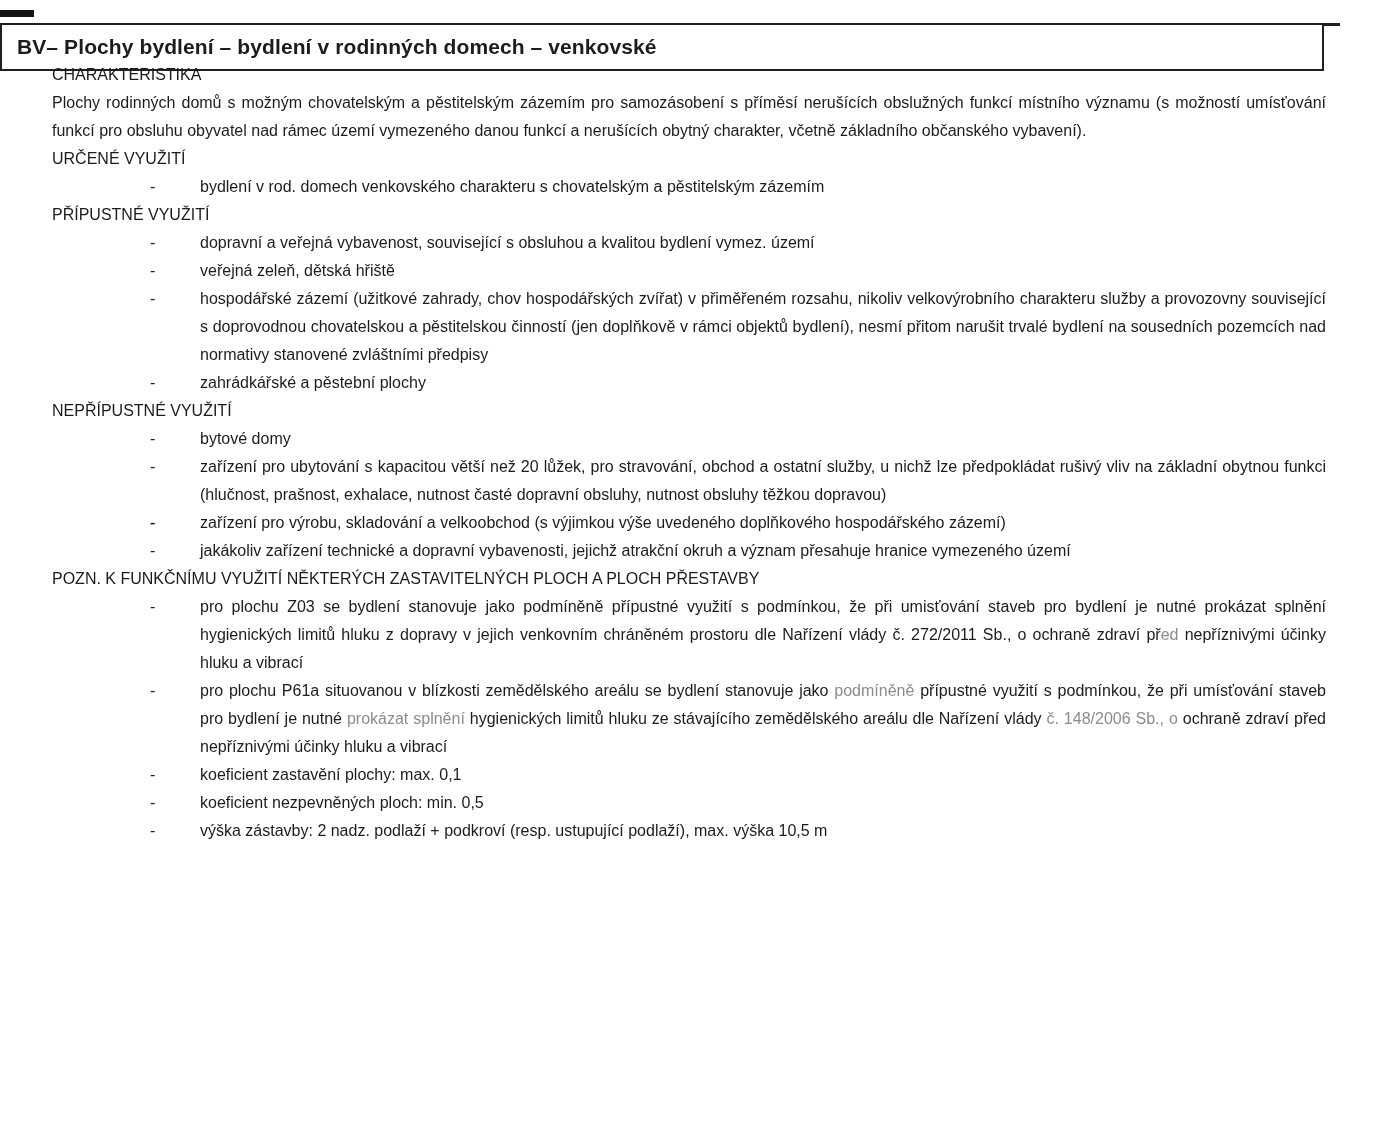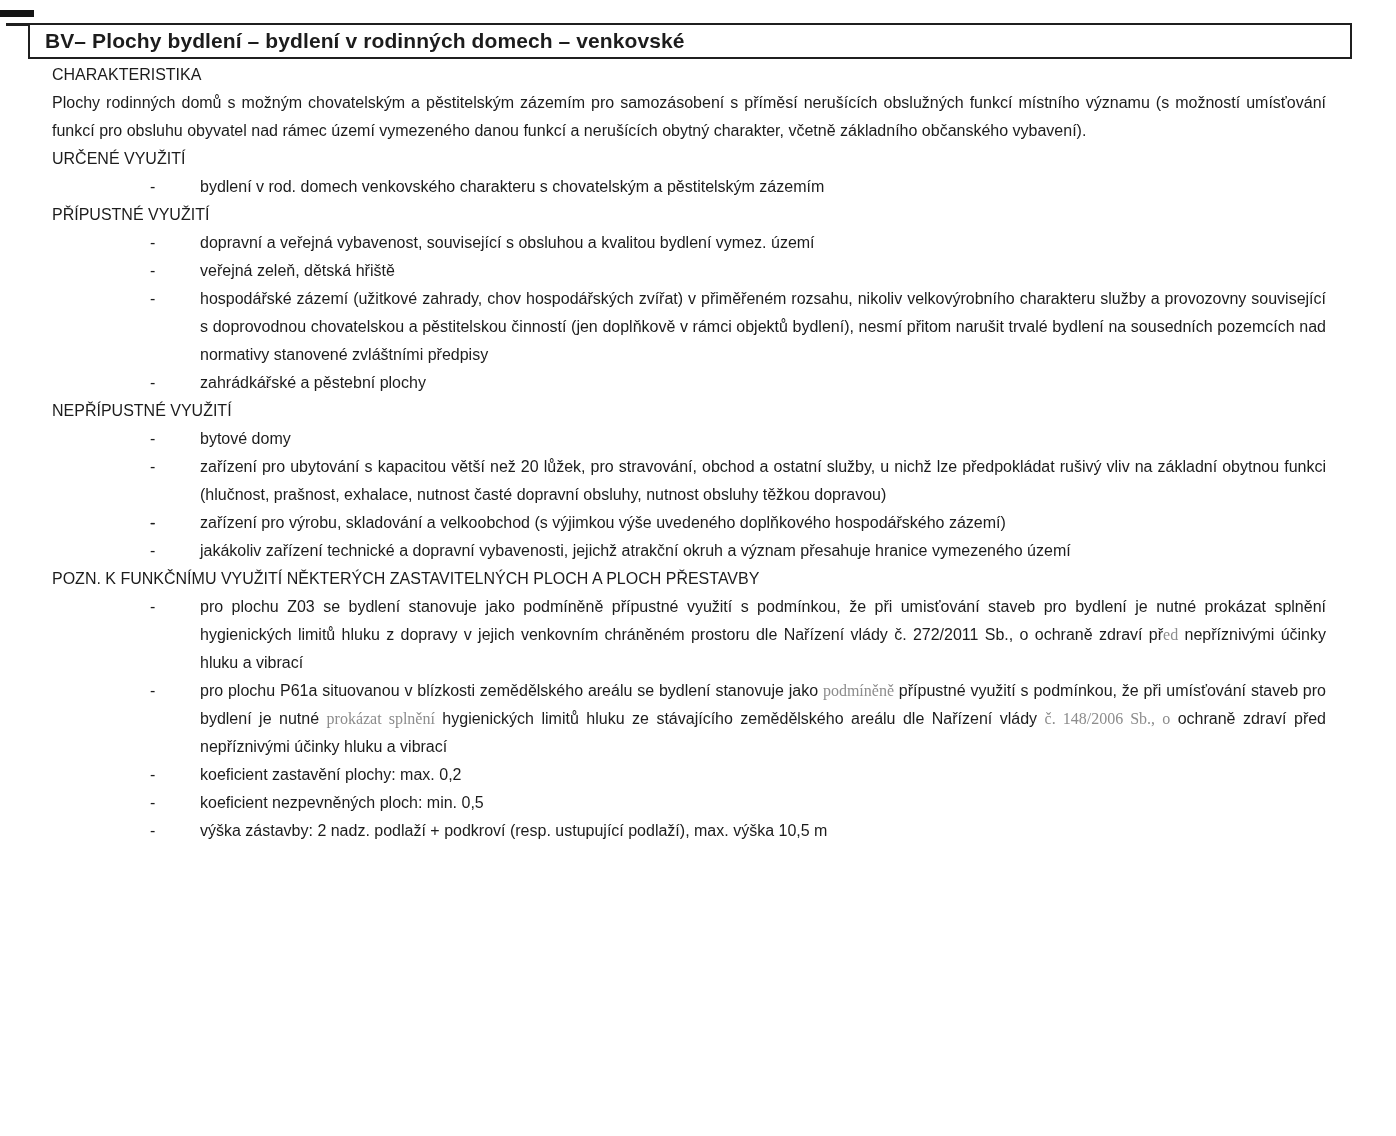--- a/index.html
+++ b/index.html
@@ -22,22 +22,22 @@
     width: 34px; height: 7px;
     background: #141414;
   }
   
   .top-rule {
     position: absolute; left: 6px; top: 23px;
     width: 1334px; height: 3px;
     background: var(--border, #1f1f1f);
   }
   .title-box {
-    position: absolute; left: 28px; top: 23px;
-    width: 1324px; height: 36px;
+    position: absolute; left: 0; top: 23px;
+    width: 1324px; height: 48px;
     box-sizing: border-box;
     border: 2px solid var(--border, #1f1f1f);
     background: var(--bg, #ffffff);
     display: flex; align-items: center;
     padding-left: 15px;
   }
   .title-text {
     font-size: 21px;
     font-weight: 700;
     white-space: nowrap;
@@ -52,21 +52,21 @@
   .heading { text-align: left; }
   .para { text-align: justify; }
   .bullet-item {
     position: relative;
     padding-left: 148px;
     text-align: justify;
   }
   .bullet-dash {
     position: absolute; left: 98px; top: 0;
   }
-  .muted { color: var(--muted, #8c8c8c); font-family: Liberation Serif, serif; }
+  .muted { color: var(--muted, #8c8c8c); }
 </style>
 </head>
 <body>
 
 <div class="page">
   <div class="top-left-artifact"></div>
   <div class="top-rule"></div>
   <div class="title-box">
     <span class="title-text">BV– Plochy bydlení – bydlení v rodinných domech – venkovské</span>
   </div>
@@ -82,17 +82,17 @@
       <div class="bullet-item"><span class="bullet-dash">-</span><span>zahrádkářské a pěstební plochy</span></div>
       <div class="heading">NEPŘÍPUSTNÉ VYUŽITÍ</div>
       <div class="bullet-item"><span class="bullet-dash">-</span><span>bytové domy</span></div>
       <div class="bullet-item"><span class="bullet-dash">-</span><span>zařízení pro ubytování s kapacitou větší než 20 lůžek, pro stravování, obchod a ostatní služby, u nichž lze předpokládat rušivý vliv na základní obytnou funkci (hlučnost, prašnost, exhalace, nutnost časté dopravní obsluhy, nutnost obsluhy těžkou dopravou)</span></div>
       <div class="bullet-item"><span class="bullet-dash">-</span></div>
       <div class="bullet-item"><span class="bullet-dash">-</span><span>zařízení pro výrobu, skladování a velkoobchod (s výjimkou výše uvedeného doplňkového hospodářského zázemí)</span></div>
       <div class="bullet-item"><span class="bullet-dash">-</span><span>jakákoliv zařízení technické a dopravní vybavenosti, jejichž atrakční okruh a význam přesahuje hranice vymezeného území</span></div>
       <div class="heading">POZN. K FUNKČNÍMU VYUŽITÍ NĚKTERÝCH ZASTAVITELNÝCH PLOCH A PLOCH PŘESTAVBY</div>
       <div class="bullet-item"><span class="bullet-dash">-</span><span>pro plochu Z03 se bydlení stanovuje jako podmíněně přípustné využití s podmínkou, že při umisťování staveb pro bydlení je nutné prokázat splnění hygienických limitů hluku z dopravy v jejich venkovním chráněném prostoru dle Nařízení vlády č. 272/2011 Sb., o ochraně zdraví př</span><span class="muted">ed</span><span> nepříznivými účinky hluku a vibrací</span></div>
       <div class="bullet-item"><span class="bullet-dash">-</span><span>pro plochu P61a situovanou v blízkosti zemědělského areálu se bydlení stanovuje jako </span><span class="muted">podmíněně</span><span> přípustné využití s podmínkou, že při umísťování staveb pro bydlení je nutné </span><span class="muted">prokázat splnění</span><span> hygienických limitů hluku ze stávajícího zemědělského areálu dle Nařízení vlády </span><span class="muted">č. 148/2006 Sb., o</span><span> ochraně zdraví před nepříznivými účinky hluku a vibrací</span></div>
-      <div class="bullet-item"><span class="bullet-dash">-</span><span>koeficient zastavění plochy: max. 0,2</span></div>
+      <div class="bullet-item"><span class="bullet-dash">-</span><span>koeficient zastavění plochy: max. 0,1</span></div>
       <div class="bullet-item"><span class="bullet-dash">-</span><span>koeficient nezpevněných ploch: min. 0,5</span></div>
       <div class="bullet-item"><span class="bullet-dash">-</span><span>výška zástavby: 2 nadz. podlaží + podkroví (resp. ustupující podlaží), max. výška 10,5 m</span></div>
     </div>
 </div>
 
 </body></html>

